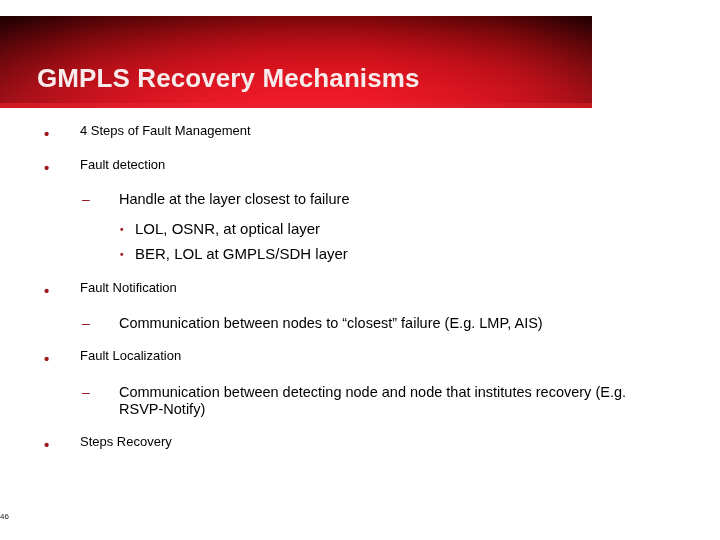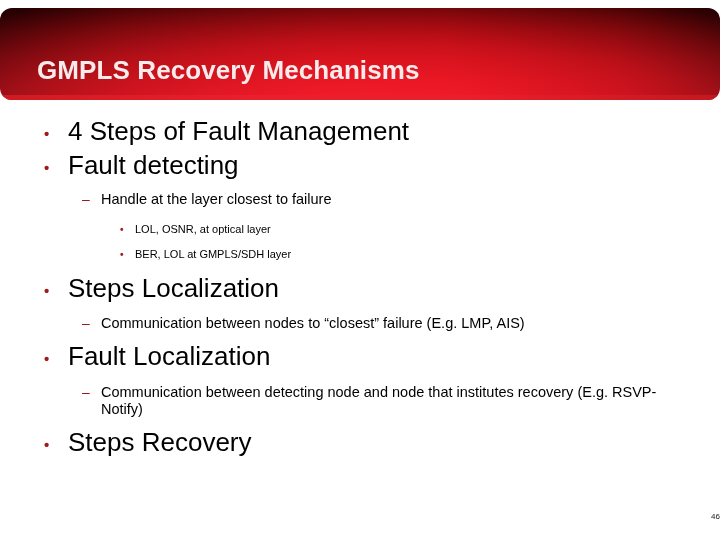--- a/index.html
+++ b/index.html
@@ -12,30 +12,29 @@
     background: #ffffff;
     font-family: "Liberation Sans", sans-serif;
     overflow: hidden;
     position: relative;
   }
 
   
   .slide-header {
     position: absolute;
     left: 0;
-    top: 8px;
-    width: 720px;
+    top: 16px;
+    width: 592px;
     height: 92px;
     background:
       radial-gradient(120% 190% at 50% 118%, rgba(237,28,44,0.98) 0%, rgba(226,26,40,0.55) 42%, rgba(120,14,20,0.0) 72%),
       linear-gradient(180deg, #6d1216 0%, #9c161c 26%, #c5191f 55%, #e01c26 82%, #e8202b 100%),
       linear-gradient(90deg, #4e0d10 0%, #8d1318 16%, #cf1a22 44%, #d81b24 62%, #9d1419 86%, #561013 100%);
     background-blend-mode: screen, multiply, normal;
     overflow: hidden;
-    border-radius: 12px;
   }
   .slide-header::after {
     content: "";
     position: absolute;
     left: 0; right: 0; bottom: 0;
     height: 5px;
     background: linear-gradient(90deg, #cf1a22 0%, #ea1f2b 35%, #ea1f2b 65%, #c3181f 100%);
   }
   .slide-title {
     position: absolute;
@@ -78,105 +77,105 @@
   .lvl1 {
     left: 44px;
     width: 640px;
   }
   .lvl1 .marker {
     left: 0px;
     top: 6px;
     font-size: 15px;
   }
   .lvl1 .btext {
-    margin-left: 24px;
-    font-size: 26px;
+    margin-left: 36px;
+    font-size: 13px;
     line-height: 22px;
   }
 
   
   .lvl2 {
     left: 82px;
     width: 620px;
   }
   .lvl2 .marker {
     left: 0px;
     top: 1px;
     font-size: 14px;
     font-weight: normal;
   }
   .lvl2 .btext {
-    margin-left: 19px;
+    margin-left: 37px;
     font-size: 14.5px;
     line-height: 17px;
   }
 
   
   .lvl3 {
     left: 120px;
     width: 560px;
   }
   .lvl3 .marker {
     left: 0px;
     top: 3px;
     font-size: 10px;
   }
   .lvl3 .btext {
     margin-left: 15px;
-    font-size: 11px;
+    font-size: 15px;
     line-height: 14px;
   }
 
   .page-number {
     position: absolute;
     left: 0;
     top: 512px;
     width: 720px;
-    text-align: right;
+    text-align: left;
     font-size: 8px;
     color: #1a1a1a;
   }
 </style>
 </head>
 <body>
 
 <div class="slide-header">
   <div class="slide-title">GMPLS Recovery Mechanisms</div>
 </div>
 
 <div class="slide-body">
 
   <div class="bullet lvl1" style="top: 28px;">
     <span class="marker">•</span>
     <span class="btext">4 Steps of Fault Management</span>
   </div>
 
   <div class="bullet lvl1" style="top: 62px;">
     <span class="marker">•</span>
-    <span class="btext">Fault detecting</span>
+    <span class="btext">Fault detection</span>
   </div>
 
   <div class="bullet lvl2" style="top: 99px;">
     <span class="marker">–</span>
     <span class="btext">Handle at the layer closest to failure</span>
   </div>
 
   <div class="bullet lvl3" style="top: 130px;">
     <span class="marker">•</span>
     <span class="btext">LOL, OSNR, at optical layer</span>
   </div>
 
   <div class="bullet lvl3" style="top: 155px;">
     <span class="marker">•</span>
     <span class="btext">BER, LOL at GMPLS/SDH layer</span>
   </div>
 
   <div class="bullet lvl1" style="top: 185px;">
     <span class="marker">•</span>
-    <span class="btext">Steps Localization</span>
+    <span class="btext">Fault Notification</span>
   </div>
 
   <div class="bullet lvl2" style="top: 223px;">
     <span class="marker">–</span>
     <span class="btext">Communication between nodes to “closest” failure (E.g. LMP, AIS)</span>
   </div>
 
   <div class="bullet lvl1" style="top: 253px;">
     <span class="marker">•</span>
     <span class="btext">Fault Localization</span>

